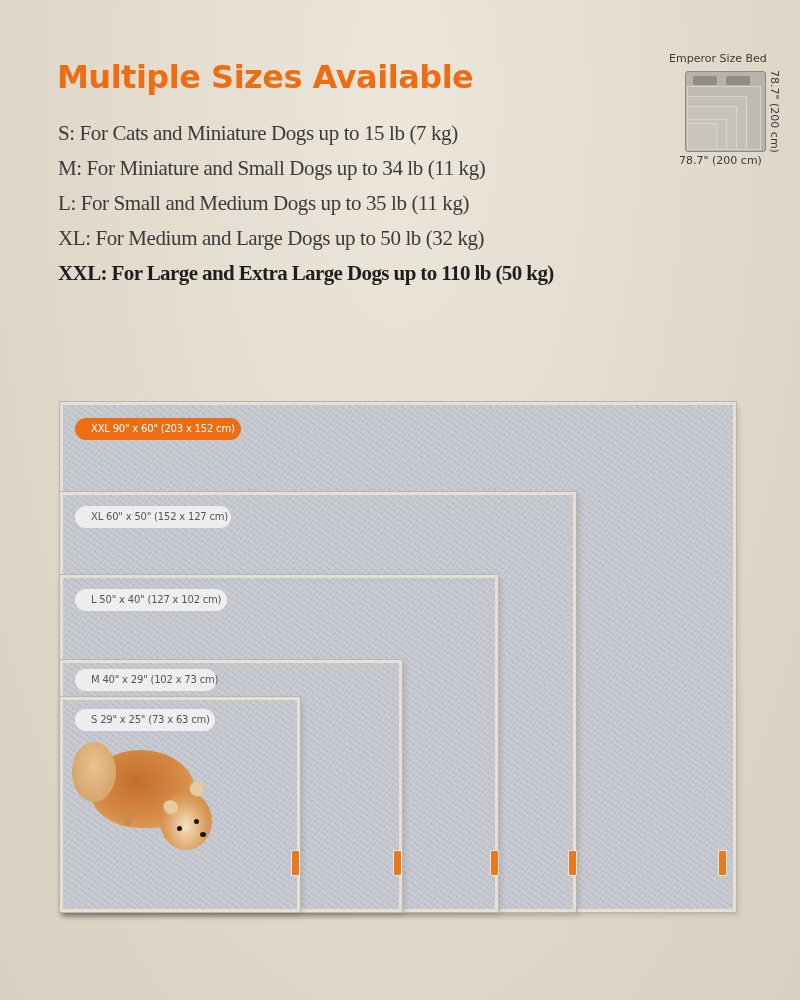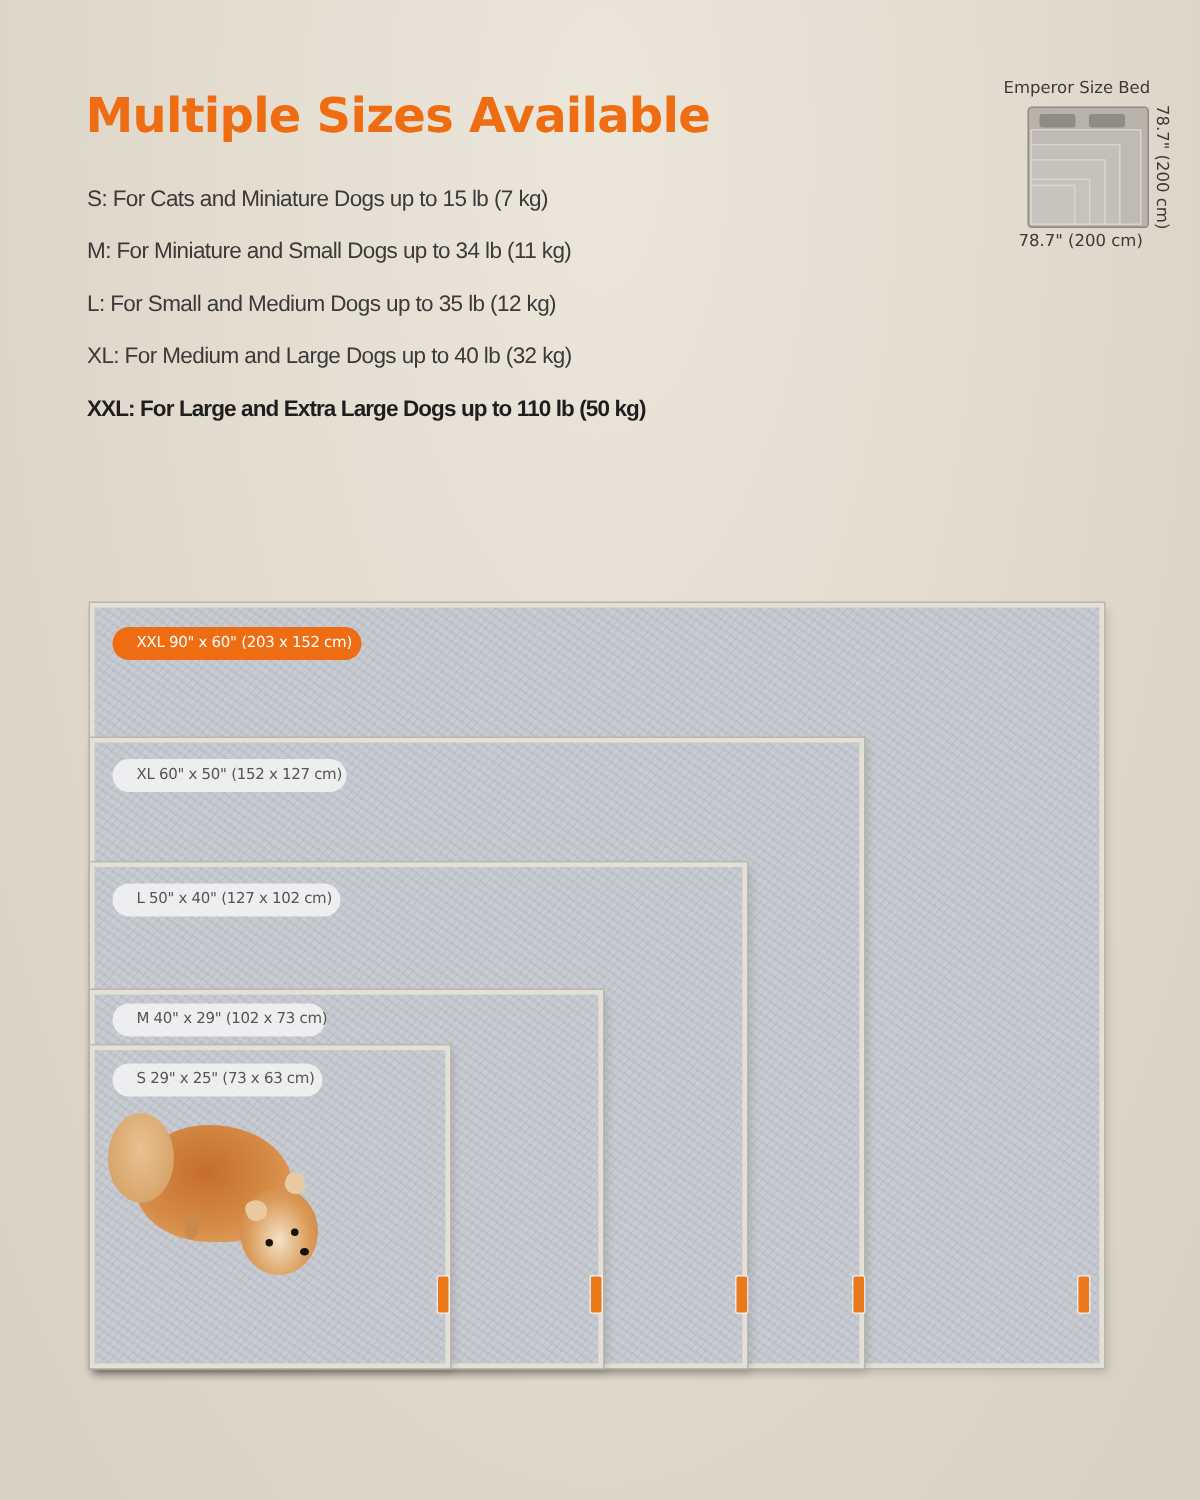--- a/index.html
+++ b/index.html
@@ -8,22 +8,22 @@
     background: radial-gradient(ellipse at 50% 10%, #ece6db 0%, #e3dccf 45%, #d8d0c1 100%);
     font-family: "Liberation Sans", "DejaVu Sans", sans-serif;
   }
   .title {
     position:absolute; left:57px; top:58px;
     font-size:32px; font-weight:bold; color:#ee6d12; letter-spacing:-0.5px;
     font-family: "DejaVu Sans", sans-serif;
   }
   .size-list { position:absolute; left:58px; top:118px; }
   .size-line {
-    font-size:15px; color:#3a3a3a; height:35px; line-height:30px;
-    font-family: Liberation Sans, sans-serif; letter-spacing:-0.4px;
+    font-size:21px; color:#3a3a3a; height:35px; line-height:30px;
+    font-family: Liberation Serif, serif; letter-spacing:-0.4px;
   }
   .size-line.bold { color:#1e1e1e; font-weight:bold; letter-spacing:-0.6px; }
 
   
   .emperor { position:absolute; left:664px; top:50px; width:120px; height:120px; }
   .emperor-label { position:absolute; left:5px; top:2px; font-size:11px; color:#3a3a3a; font-family:"DejaVu Sans",sans-serif;text-align:center; }
   .bed-outer { position:absolute; left:21px; top:21px; width:79px; height:79px; background:#b7b2aa; border:1px solid #8e8a84; border-radius:3px; }
   .bed-pillow { position:absolute; top:4px; width:24px; height:9px; background:#8f8b85; border-radius:2px; }
   .bed-blanket { position:absolute; left:1px; bottom:1px; border:1px solid #d9d4cc; background:rgba(200,196,189,0.5); }
   .emperor-bottom { position:absolute; left:15px; top:104px; font-size:11px; color:#3a3a3a; font-family:"DejaVu Sans",sans-serif; }
@@ -68,22 +68,22 @@
   .dog .paw { position:absolute; width:9px; height:18px; background:#c98a4c; border-radius:40%; }
 </style>
 </head>
 <body>
 
 <div class="title">Multiple Sizes Available</div>
 
 <div class="size-list">
   <div class="size-line">S: For Cats and Miniature Dogs up to 15 lb (7 kg)</div>
   <div class="size-line">M: For Miniature and Small Dogs up to 34 lb (11 kg)</div>
-  <div class="size-line">L: For Small and Medium Dogs up to 35 lb (12 kg)</div>
-  <div class="size-line">XL: For Medium and Large Dogs up to 40 lb (32 kg)</div>
+  <div class="size-line">L: For Small and Medium Dogs up to 35 lb (11 kg)</div>
+  <div class="size-line">XL: For Medium and Large Dogs up to 50 lb (32 kg)</div>
   <div class="size-line bold">XXL: For Large and Extra Large Dogs up to 110 lb (50 kg)</div>
 </div>
 
 <div class="emperor">
   <div class="emperor-label">Emperor Size Bed</div>
   <div class="bed-outer">
     <div class="bed-pillow" style="left:7px;"></div>
     <div class="bed-pillow" style="left:40px;"></div>
     <div class="bed-blanket" style="width:72px;height:62px;"></div>
     <div class="bed-blanket" style="width:58px;height:52px;"></div>

